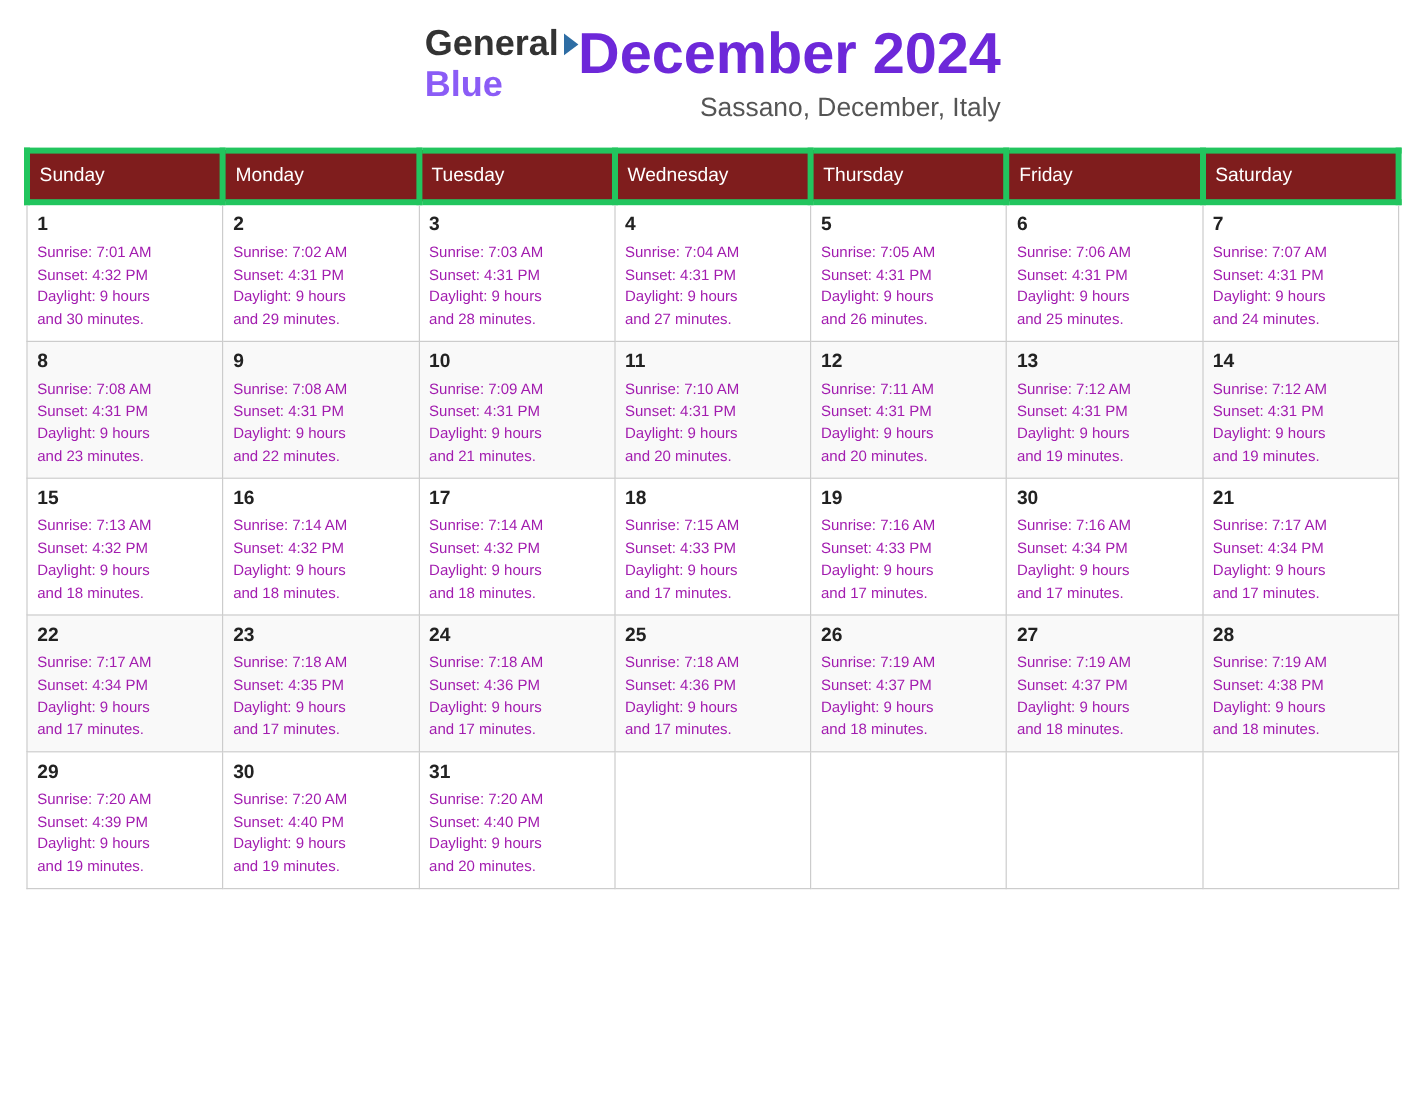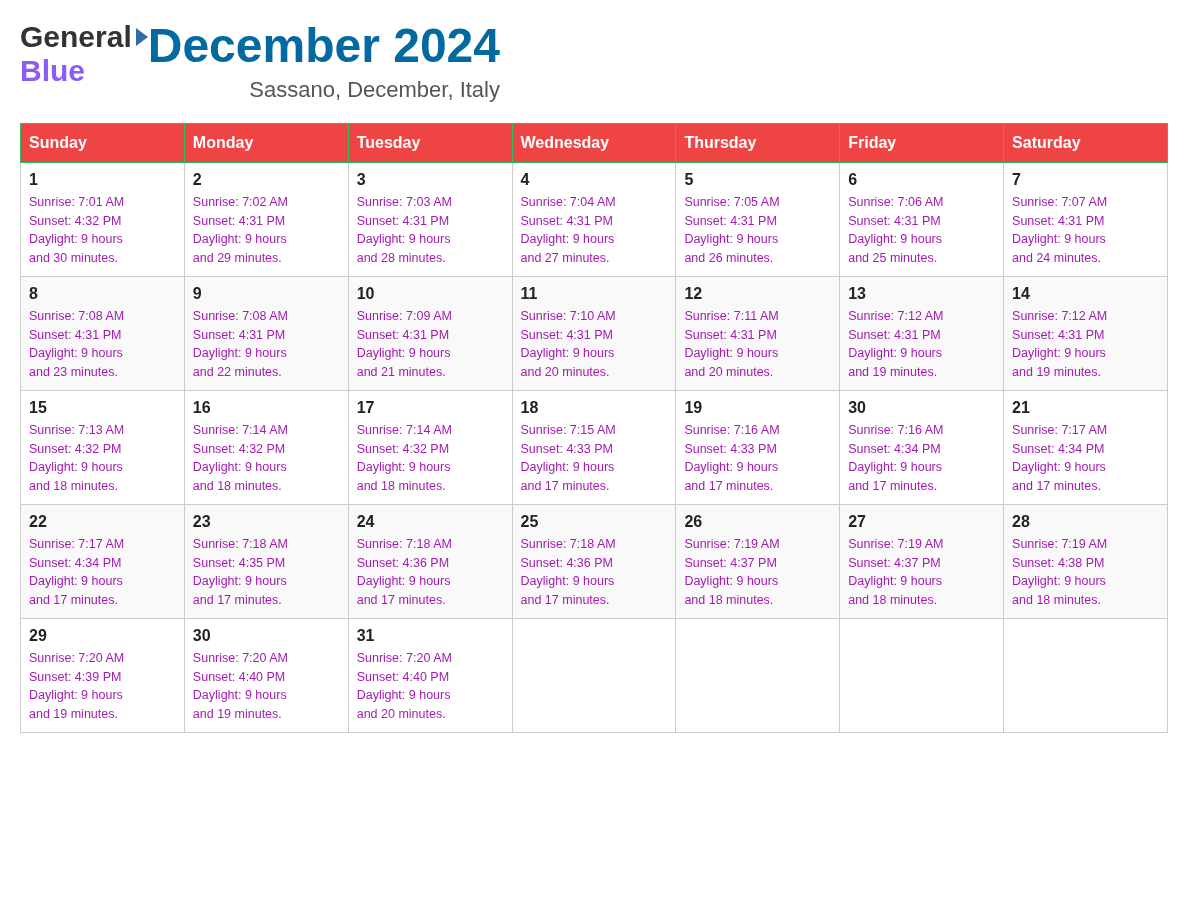--- a/index.html
+++ b/index.html
@@ -5,51 +5,51 @@
     * { box-sizing: border-box; margin: 0; padding: 0; }
     body {
       font-family: Arial, sans-serif;
       background: #fff;
       padding: 20px;
       width: 1188px;
       min-height: 918px;
     }
     .header {
       display: flex;
-      justify-content: flex-start;
+      justify-content: center;
       align-items: flex-start;
       margin-bottom: 20px;
     }
     .title-area {
       text-align: right;
     }
     .calendar-title {
       font-size: 48px;
       font-weight: bold;
-      color: #0369a1;
+      color: #6d28d9;
       line-height: 1.1;
     }
     .calendar-subtitle {
       font-size: 22px;
       color: #555;
       margin-top: 4px;
     }
     table {
       width: 100%;
       border-collapse: collapse;
       table-layout: fixed;
     }
     thead tr th {
-      background-color: #ef4444;
+      background-color: #7f1d1d;
       color: #fff;
       padding: 10px 8px;
       font-size: 16px;
-      font-weight: bold;
+      font-weight: normal;
       text-align: left;
-      border: 1px solid #22c55e;
+      border: 5px solid #22c55e;
     }
     tbody tr td {
       border: 1px solid #ccc;
       vertical-align: top;
       padding: 8px;
       min-height: 100px;
       height: 110px;
     }
     .day-number {
       font-size: 16px;

